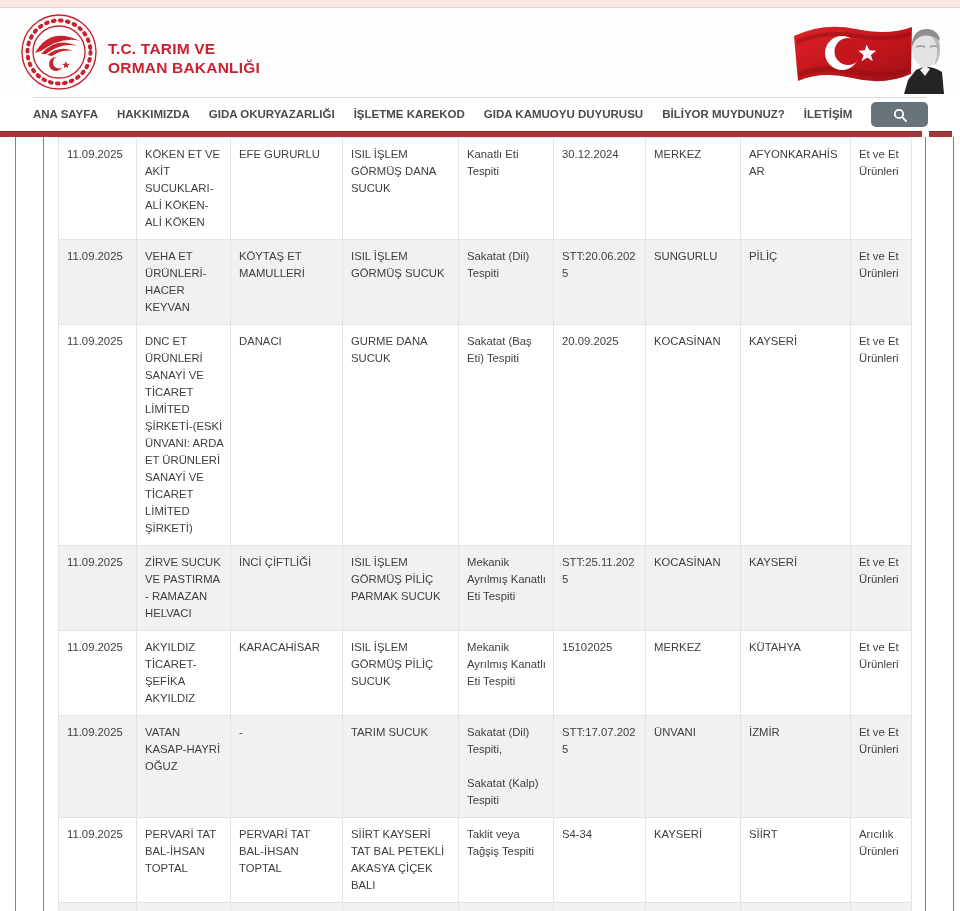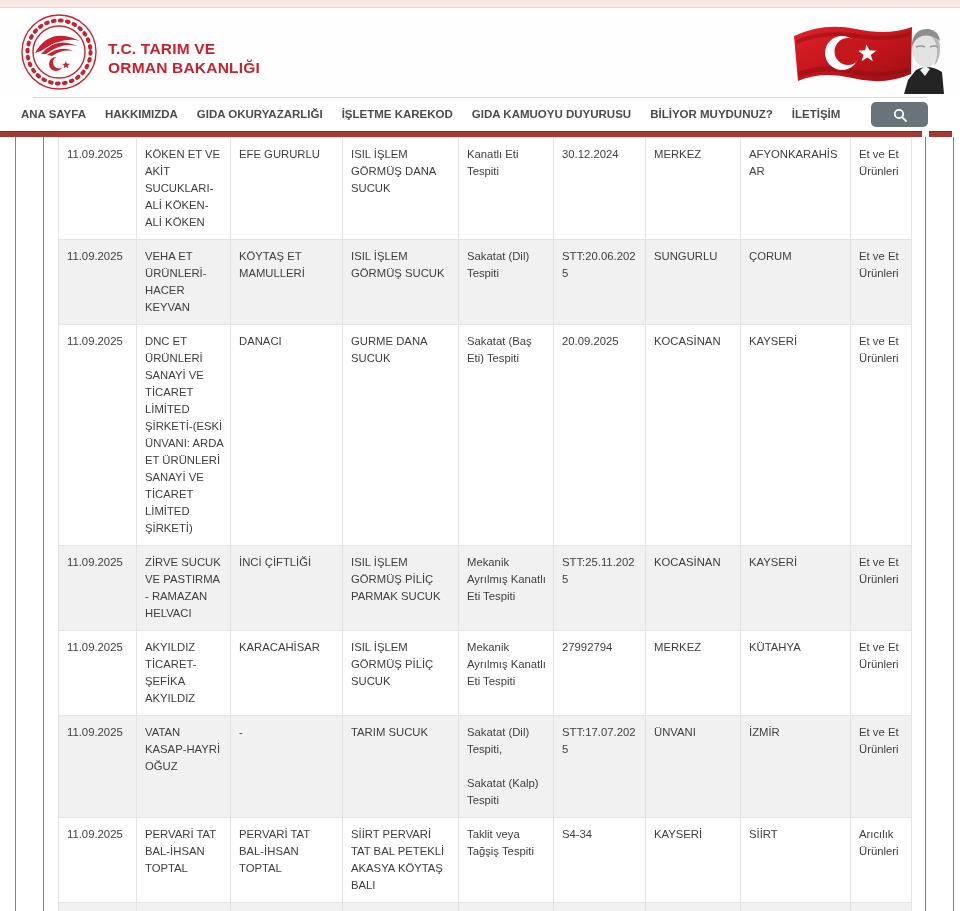--- a/index.html
+++ b/index.html
@@ -11,21 +11,21 @@
   .top-strip{position:absolute;left:0;top:0;width:960px;height:7px;background:#f8e9e7;border-bottom:1px solid #eed2cd;}
   
   .header{position:absolute;left:0;top:8px;width:960px;height:89px;background:#fffefe;}
   .logo{position:absolute;left:20px;top:5px;width:78px;height:78px;cursor:pointer;}
   .ministry-title{position:absolute;left:108px;top:31px;line-height:19px;font-weight:bold;
     font-size:15.5px;color:#c6232f;letter-spacing:.2px;}
   .flag{position:absolute;left:792px;top:12px;width:154px;height:74px;}
   
   .navbar{position:absolute;left:0;top:97px;width:960px;height:34px;background:#ffffff;display:flex;align-items:center;}
   .nav-sep{position:absolute;left:33px;top:0;width:894px;height:1px;background:#dcdcdc;}
-  .nav-items{display:flex;gap:19px;padding-left:21px;align-items:center;}
+  .nav-items{display:flex;gap:19px;padding-left:33px;align-items:center;}
   .nav-item{font-size:11.5px;font-weight:bold;color:#4b4b4b;text-decoration:none;letter-spacing:0px;white-space:nowrap;cursor:pointer;}
   .search-button{position:absolute;right:32px;top:5px;width:57px;height:25px;background:#68737a;border:none;
     border-radius:5px;display:flex;align-items:center;justify-content:center;cursor:pointer;}
   
   .red-bar{position:absolute;top:131px;height:6px;background:#a53734;border-top:1px solid #7e2a28;box-sizing:border-box;}
   .red-bar.main{left:0;width:922px;}
   .red-bar.stub{left:929px;width:23px;}
   
   .frame-line{position:absolute;top:137px;bottom:0;width:1px;background:#bd7242;}
   .frame-line.l1{left:15px;}
@@ -150,21 +150,21 @@
     <td class="cell-category">Et ve Et Ürünleri</td>
   </tr>
           <tr>
     <td class="cell-date">11.09.2025</td>
     <td class="cell-company">VEHA ET ÜRÜNLERİ-HACER KEYVAN</td>
     <td class="cell-brand">KÖYTAŞ ET MAMULLERİ</td>
     <td class="cell-product">ISIL İŞLEM GÖRMÜŞ SUCUK</td>
     <td class="cell-violation">Sakatat (Dil) Tespiti</td>
     <td class="cell-lot">STT:20.06.2025</td>
     <td class="cell-district">SUNGURLU</td>
-    <td class="cell-province">ÇORUM</td>
+    <td class="cell-province">PİLİÇ</td>
     <td class="cell-category">Et ve Et Ürünleri</td>
   </tr>
           <tr>
     <td class="cell-date">11.09.2025</td>
     <td class="cell-company">DNC ET ÜRÜNLERİ SANAYİ VE TİCARET LİMİTED ŞİRKETİ-(ESKİ ÜNVANI: ARDA ET ÜRÜNLERİ SANAYİ VE TİCARET LİMİTED ŞİRKETİ)</td>
     <td class="cell-brand">DANACI</td>
     <td class="cell-product">GURME DANA SUCUK</td>
     <td class="cell-violation">Sakatat (Baş Eti) Tespiti</td>
     <td class="cell-lot">20.09.2025</td>
     <td class="cell-district">KOCASİNAN</td>
@@ -181,21 +181,21 @@
     <td class="cell-district">KOCASİNAN</td>
     <td class="cell-province">KAYSERİ</td>
     <td class="cell-category">Et ve Et Ürünleri</td>
   </tr>
           <tr>
     <td class="cell-date">11.09.2025</td>
     <td class="cell-company">AKYILDIZ TİCARET-ŞEFİKA AKYILDIZ</td>
     <td class="cell-brand">KARACAHİSAR</td>
     <td class="cell-product">ISIL İŞLEM GÖRMÜŞ PİLİÇ SUCUK</td>
     <td class="cell-violation">Mekanik Ayrılmış Kanatlı Eti Tespiti</td>
-    <td class="cell-lot">27992794</td>
+    <td class="cell-lot">15102025</td>
     <td class="cell-district">MERKEZ</td>
     <td class="cell-province">KÜTAHYA</td>
     <td class="cell-category">Et ve Et Ürünleri</td>
   </tr>
           <tr>
     <td class="cell-date">11.09.2025</td>
     <td class="cell-company">VATAN KASAP-HAYRİ OĞUZ</td>
     <td class="cell-brand">-</td>
     <td class="cell-product">TARIM SUCUK</td>
     <td class="cell-violation">Sakatat (Dil) Tespiti,
@@ -203,21 +203,21 @@
 Sakatat (Kalp) Tespiti</td>
     <td class="cell-lot">STT:17.07.2025</td>
     <td class="cell-district">ÜNVANI</td>
     <td class="cell-province">İZMİR</td>
     <td class="cell-category">Et ve Et Ürünleri</td>
   </tr>
           <tr>
     <td class="cell-date">11.09.2025</td>
     <td class="cell-company">PERVARİ TAT BAL-İHSAN TOPTAL</td>
     <td class="cell-brand">PERVARİ TAT BAL-İHSAN TOPTAL</td>
-    <td class="cell-product">SİİRT PERVARİ TAT BAL PETEKLİ AKASYA KÖYTAŞ BALI</td>
+    <td class="cell-product">SİİRT KAYSERİ TAT BAL PETEKLİ AKASYA ÇİÇEK BALI</td>
     <td class="cell-violation">Taklit veya Tağşiş Tespiti</td>
     <td class="cell-lot">S4-34</td>
     <td class="cell-district">KAYSERİ</td>
     <td class="cell-province">SİİRT</td>
     <td class="cell-category">Arıcılık Ürünleri</td>
   </tr>
           <tr>
     <td class="cell-date">11.09.2025</td>
     <td class="cell-company">ARI BAL ÜRÜNLERİ TİCARET</td>
     <td class="cell-brand">SAFARİ PETEKLİ ÇİÇEK BALI</td>

